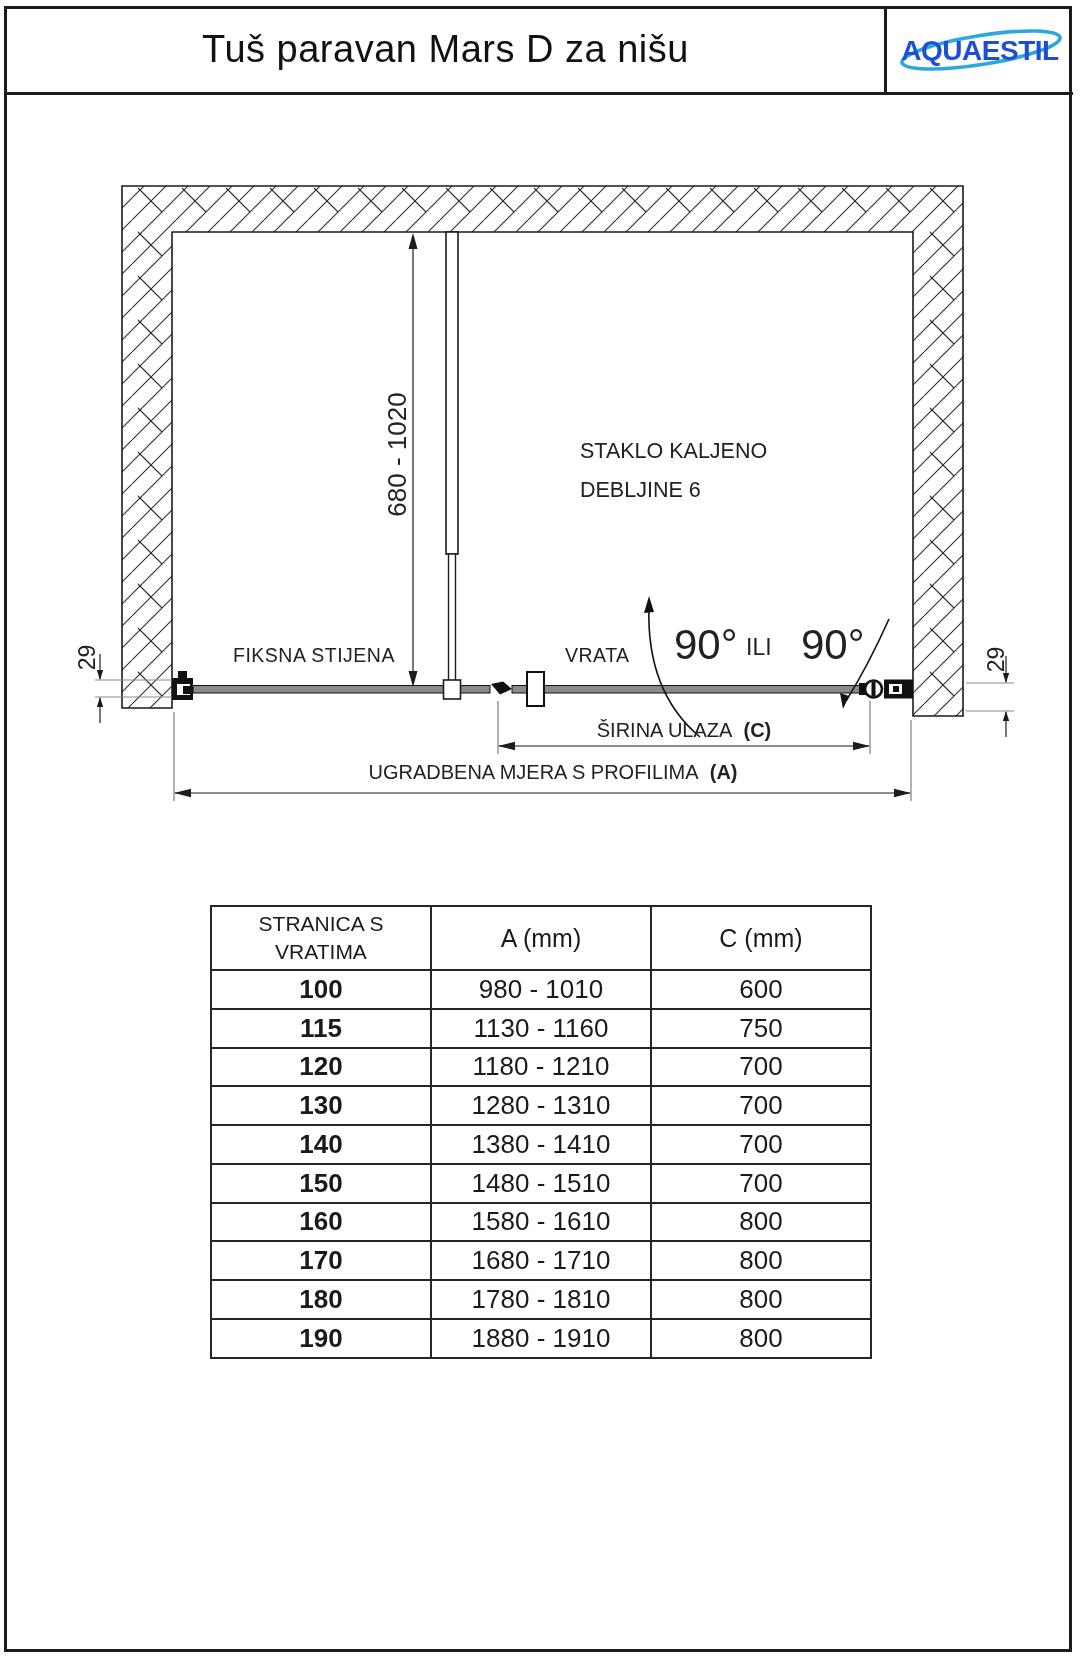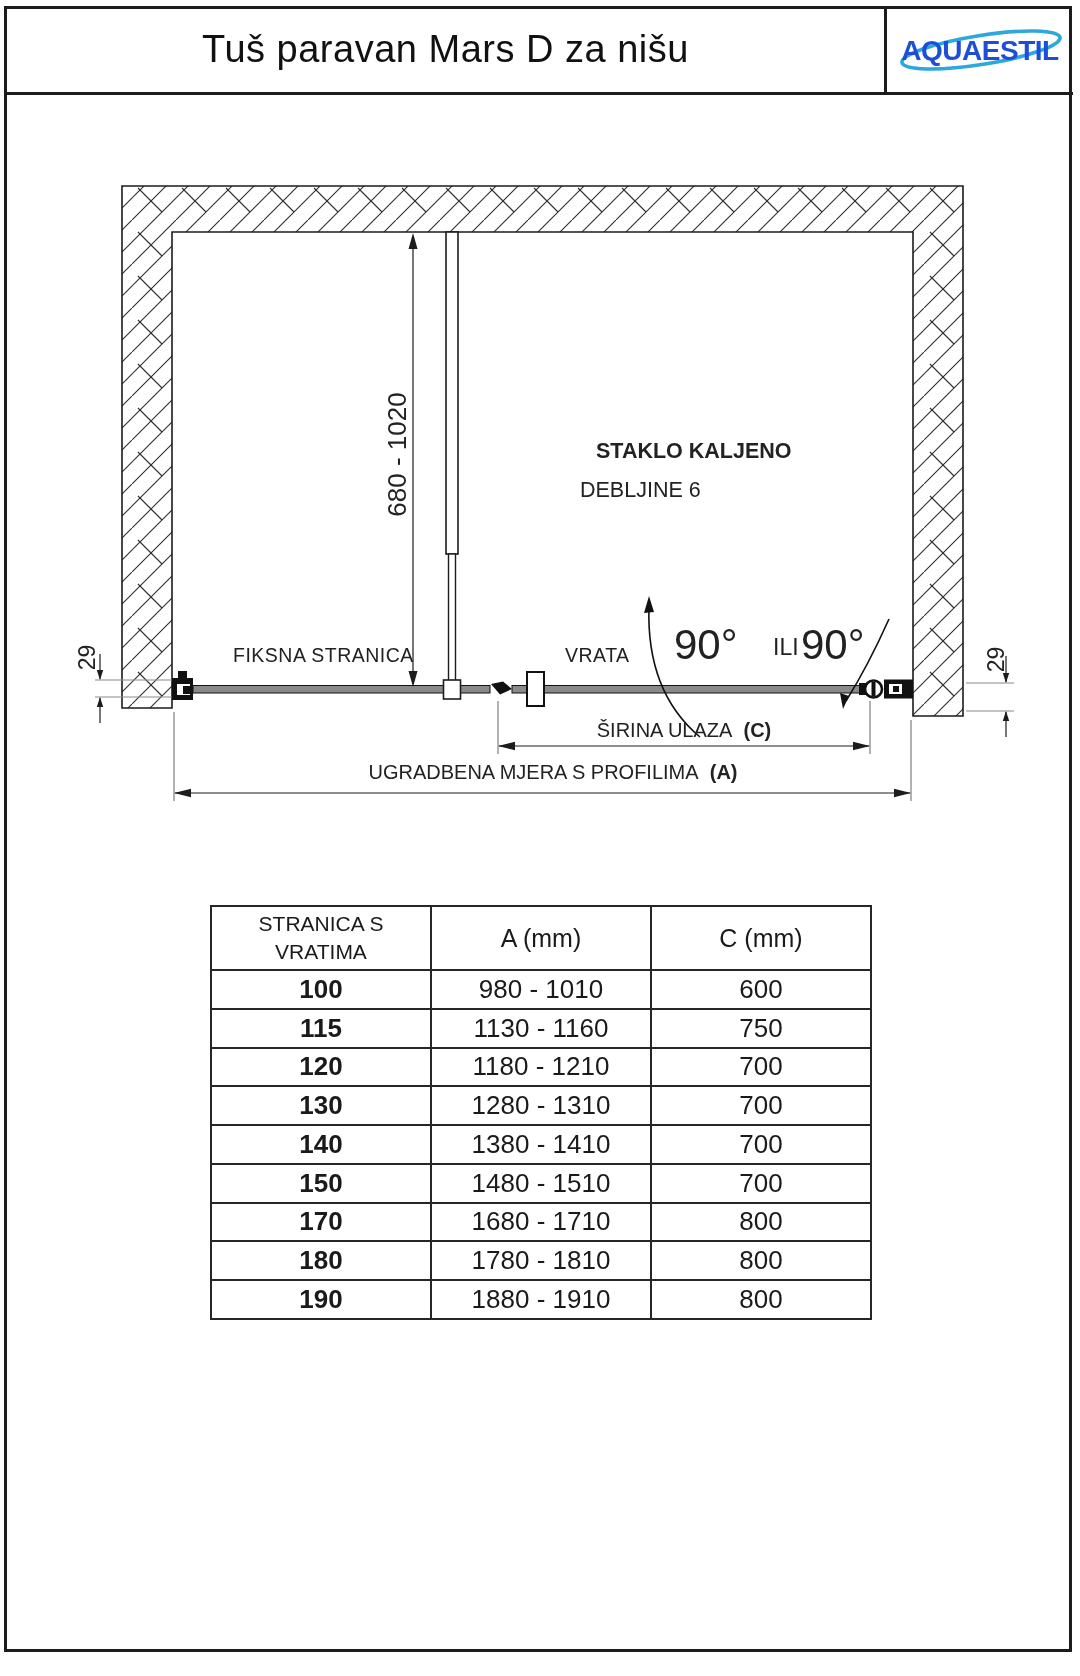--- a/index.html
+++ b/index.html
@@ -19,21 +19,21 @@
   .logo-box svg{position:absolute;left:0;top:0;}
   .logo-text{
     position:absolute;left:0;top:0;width:100%;height:100%;
     display:flex;align-items:center;justify-content:center;
     font-size:28px;font-weight:bold;letter-spacing:-0.5px;color:#1d4ed8;
   }
   .lbl{position:absolute;white-space:nowrap;color:#222;}
   .f19{font-size:19.5px;}
   .f21{font-size:21.5px;line-height:39px;}
   .deg{font-size:42px;line-height:1;}
-  .ili{font-size:23px;line-height:1;margin-left:27px;}
+  .ili{font-size:23px;line-height:1;}
   .rot{transform:rotate(-90deg);transform-origin:center center;text-align:center;}
   .dim-label{font-size:20px;text-align:center;}
   .dim-label b{font-weight:bold;}
   .dim29{font-size:23px;}
   .dim680{font-size:26px;}
   
   .spec-table{position:absolute;left:210px;top:905px;}
   table{border-collapse:collapse;table-layout:fixed;width:660px;}
   th,td{border:2px solid #262626;text-align:center;vertical-align:middle;padding:0;}
   col{width:220px;}
@@ -153,26 +153,26 @@
 
   <g>
     <line x1="174" y1="712" x2="174" y2="801" stroke="#7d7d7d" stroke-width="1.2"></line>
     <line x1="911" y1="720" x2="911" y2="801" stroke="#7d7d7d" stroke-width="1.2"></line>
     <line x1="175" y1="793" x2="910" y2="793" stroke="#1c1c1c" stroke-width="1.2"></line>
     <polygon points="174,793 191,788.8 191,797.2" fill="#1c1c1c"></polygon>
     <polygon points="911,793 894,788.8 894,797.2" fill="#1c1c1c"></polygon>
   </g>
 </svg>
 
-<div class="lbl f21" style="left:596px;top:432px;font-weight:bold;">STAKLO KALJENO</div>
+<div class="lbl f21" style="left:580px;top:432px;">STAKLO KALJENO</div>
 <div class="lbl f21" style="left:580px;top:471px;">DEBLJINE 6</div>
 
 <div class="lbl rot dim680" style="left:317px;top:439px;width:160px;">680 - 1020</div>
 
-<div class="lbl f19" style="left:233px;top:644px;letter-spacing:0.5px;">FIKSNA STRANICA</div>
+<div class="lbl f19" style="left:233px;top:644px;letter-spacing:0.5px;">FIKSNA STIJENA</div>
 <div class="lbl f19" style="left:565px;top:644px;letter-spacing:0.5px;">VRATA</div>
 
 <div class="lbl deg" style="left:674px;top:624px;">90°</div>
 <div class="lbl ili" style="left:746px;top:636px;">ILI</div>
 <div class="lbl deg" style="left:801px;top:624px;">90°</div>
 
 <div class="lbl rot dim29" style="left:57px;top:644px;width:60px;">29</div>
 <div class="lbl rot dim29" style="left:966px;top:646px;width:60px;">29</div>
 
 <div class="lbl dim-label" style="left:534px;top:719px;width:300px;">
@@ -224,20 +224,25 @@
           <td class="size">140</td>
           <td>1380 - 1410</td>
           <td>700</td>
         </tr>
       <tr>
           <td class="size">150</td>
           <td>1480 - 1510</td>
           <td>700</td>
         </tr>
       <tr>
+          <td class="size">160</td>
+          <td>1580 - 1610</td>
+          <td>800</td>
+        </tr>
+      <tr>
           <td class="size">170</td>
           <td>1680 - 1710</td>
           <td>800</td>
         </tr>
       <tr>
           <td class="size">180</td>
           <td>1780 - 1810</td>
           <td>800</td>
         </tr>
       <tr>

